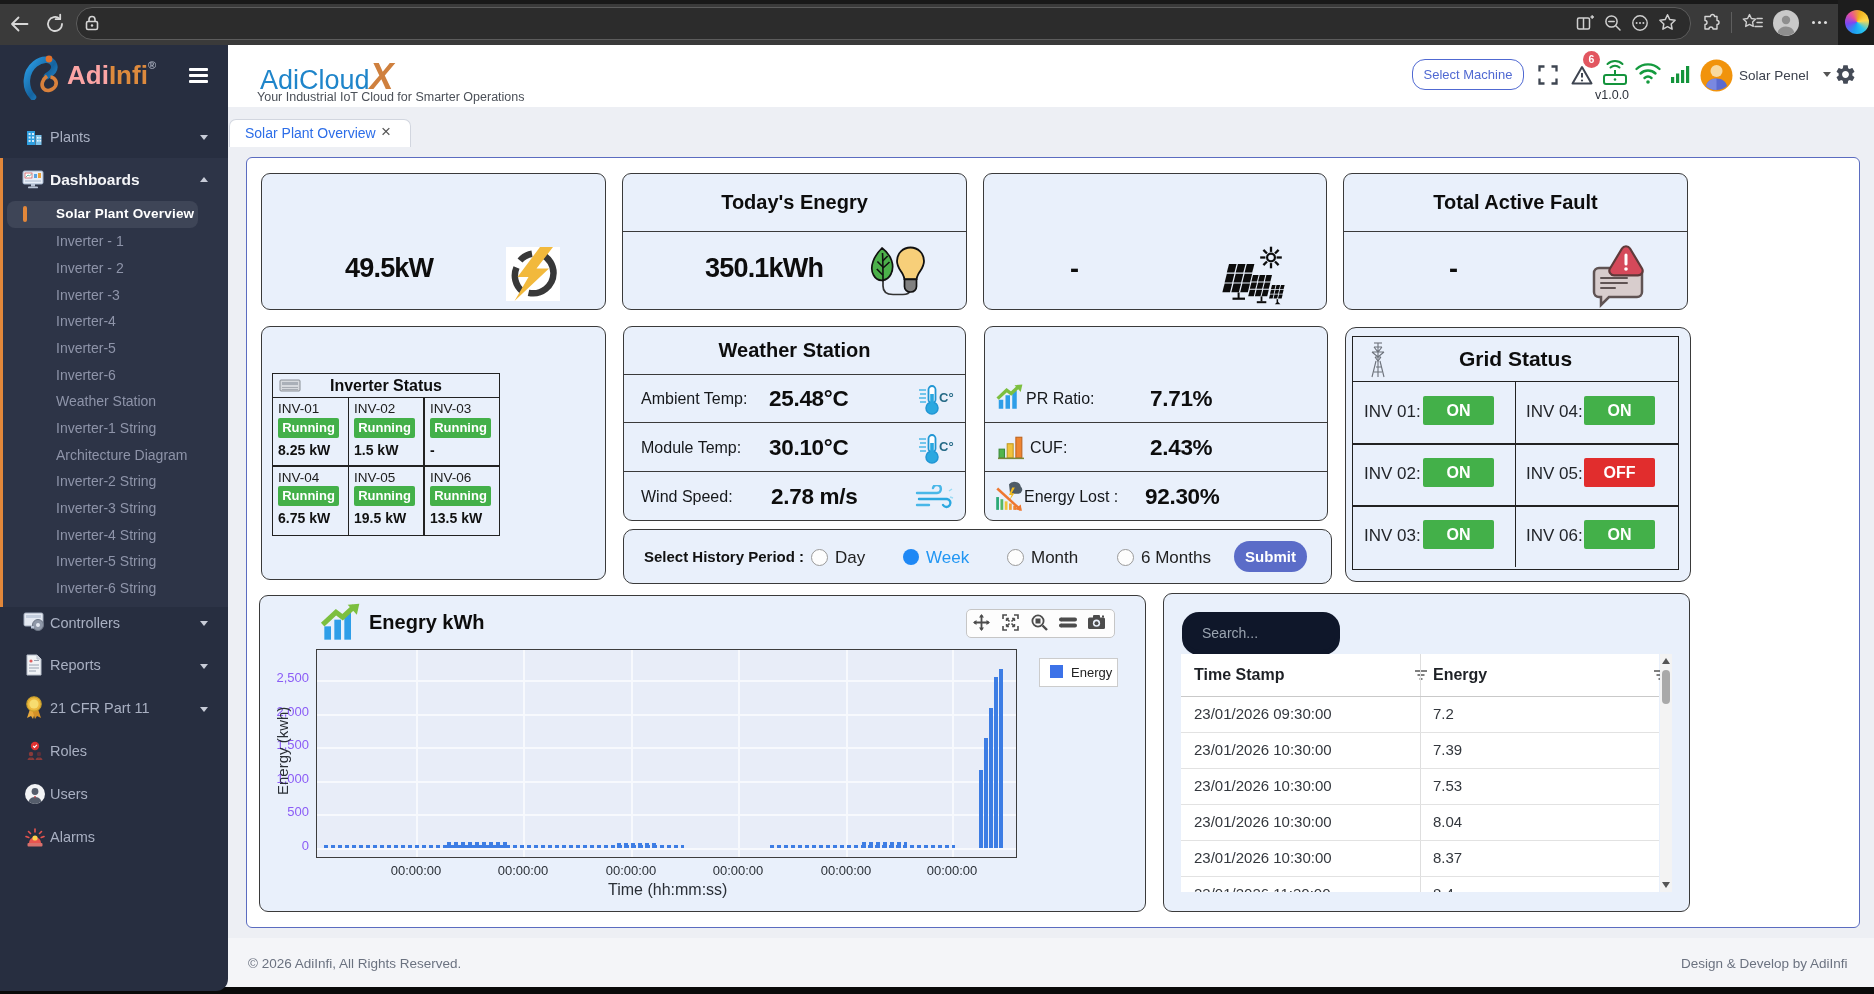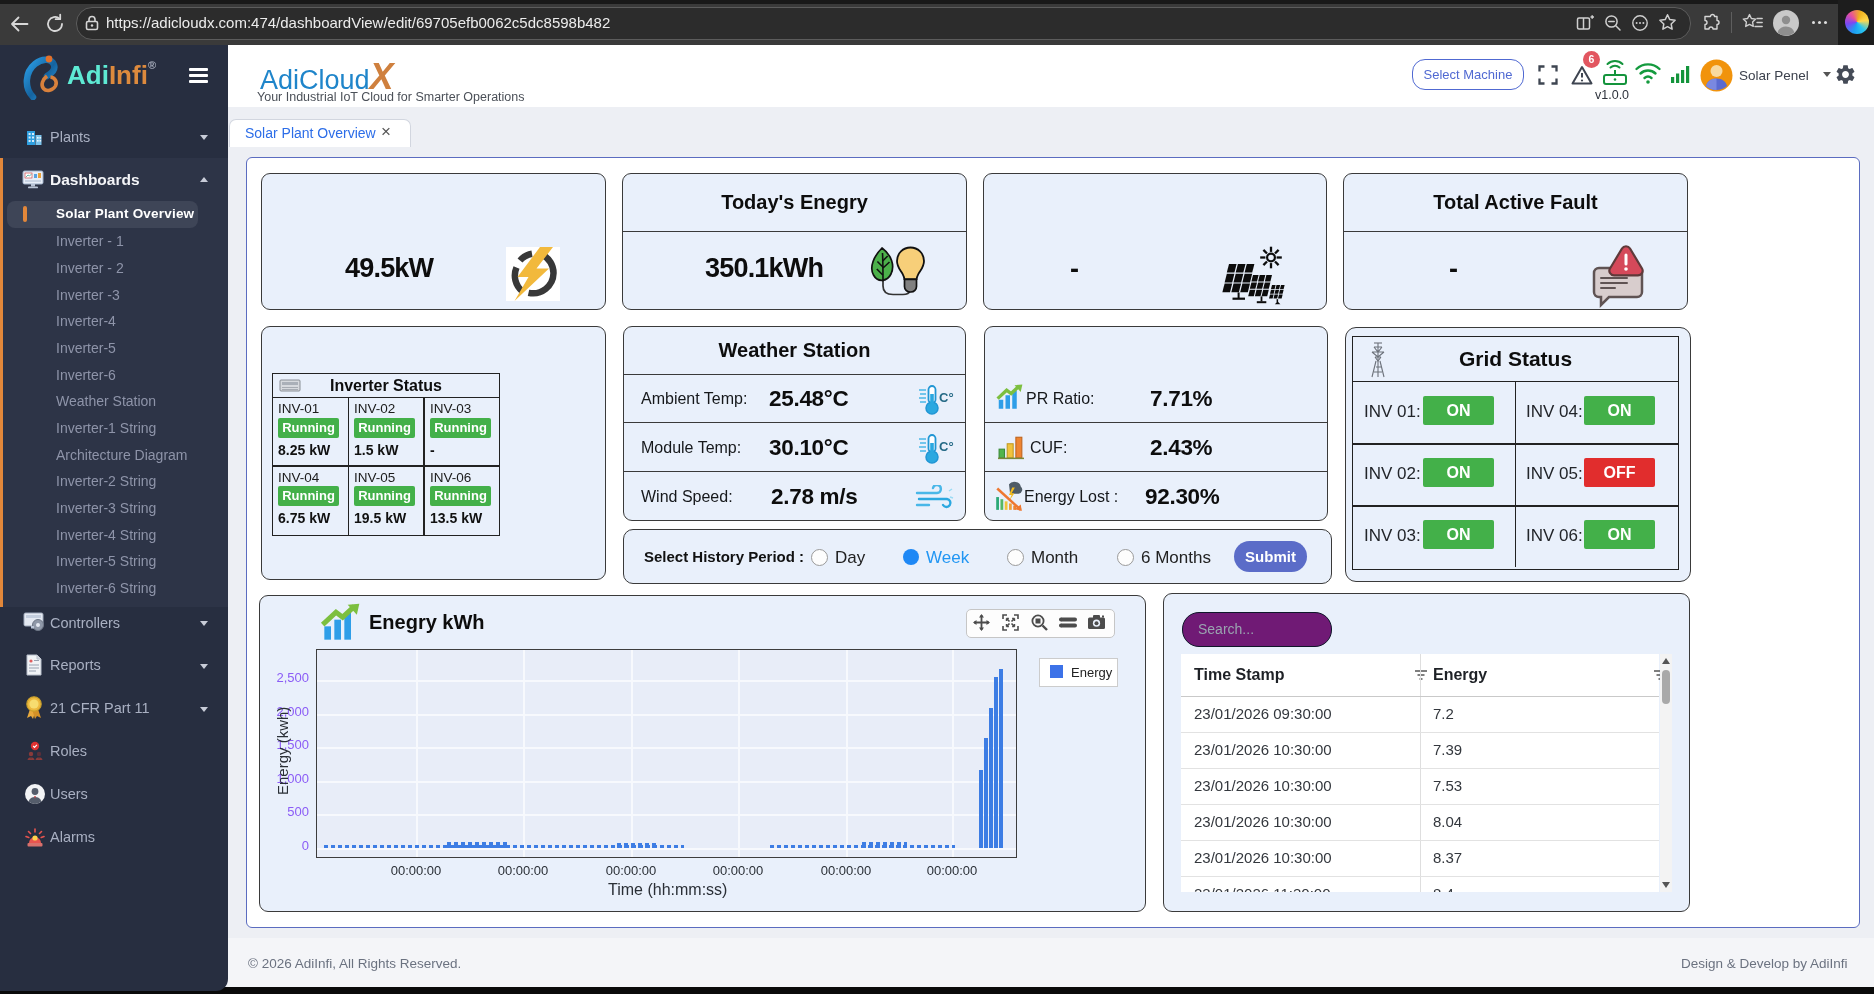--- a/index.html
+++ b/index.html
@@ -54,21 +54,20 @@
   <svg class="a" style="left:44px;top:13px" width="22" height="22" viewBox="0 0 22 22">
     <path d="M18 11a7 7 0 1 1-2.3-5.2" fill="none" stroke="#d8d8d8" stroke-width="1.8" stroke-linecap="round"></path>
     <path d="M16.2 1.6v4.6h-4.6" fill="none" stroke="#d8d8d8" stroke-width="1.8" stroke-linecap="round" stroke-linejoin="round"></path>
     </svg>
   <div id="urlpill"></div>
   <svg class="a" style="left:85px;top:15px" width="14" height="16" viewBox="0 0 14 16">
     <rect x="1.5" y="6.5" width="11" height="8" rx="1.5" fill="none" stroke="#d4d4d4" stroke-width="1.6"></rect>
     <path d="M4 6.5V4.5a3 3 0 0 1 6 0v2" fill="none" stroke="#d4d4d4" stroke-width="1.6"></path>
     <circle cx="7" cy="10.5" r="1.2" fill="#d4d4d4"></circle>
     </svg>
-  <div id="urltext">https://adicloudx.com:474/dashboardView/edit/69705efb0062c5dc8598b482</div>
   <svg class="a" style="left:1576px;top:14px" width="18" height="18" viewBox="0 0 18 18">
     <rect x="1.5" y="4" width="12" height="11" rx="1.5" fill="none" stroke="#cfcfcf" stroke-width="1.5"></rect>
     <path d="M7.5 4v11" stroke="#cfcfcf" stroke-width="1.5"></path>
     <path d="M14.5 3h3.5M16.2 1.2v3.6" stroke="#cfcfcf" stroke-width="1.5"></path>
     </svg>
   <svg class="a" style="left:1604px;top:14px" width="18" height="18" viewBox="0 0 18 18">
     <circle cx="7.5" cy="7.5" r="5.6" fill="none" stroke="#cfcfcf" stroke-width="1.5"></circle>
     <path d="M11.8 11.8L16 16M4.8 7.5h5.4" stroke="#cfcfcf" stroke-width="1.5" stroke-linecap="round"></path>
     </svg>
   <svg class="a" style="left:1631px;top:14px" width="18" height="18" viewBox="0 0 18 18">
@@ -106,21 +105,21 @@
     <circle cx="27" cy="5" r="3.4" fill="#e2702a"></circle>
     <defs>
         <linearGradient id="lgb" x1="0" y1="0" x2="1" y2="1">
       <stop offset="0" stop-color="#2b9fe8"></stop>
           <stop offset=".55" stop-color="#15639f"></stop>
           <stop offset="1" stop-color="#2b9fe8"></stop>
     </linearGradient>
       </defs>
     </svg>
   <div class="a" style="left:67px;top:14px;font-size:26px;font-weight:600">
-    <span style="color:#5eead4">Adi</span><span style="color:#dd8a3d">Infi</span><span style="color:#aab0bf;font-size:11px;vertical-align:15px">®</span></div>
+    <span style="color:#fca5a5">Adi</span><span style="color:#dd8a3d">Infi</span><span style="color:#aab0bf;font-size:11px;vertical-align:15px">®</span></div>
   <div class="a" style="left:189px;top:23px;width:19px;height:3px;background:#fff;border-radius:1px;box-shadow:0 6px 0 #fff,0 12px 0 #fff"></div>
 
   <svg class="a" style="left:24px;top:82px" width="20" height="20" viewBox="0 0 20 20">
     <rect x="3" y="4" width="8" height="14" fill="#2e9fe0"></rect>
     <rect x="11.5" y="8" width="6" height="10" fill="#7cc4ec"></rect>
     <rect x="4.6" y="6" width="2" height="2" fill="#d7ecfa"></rect>
       <rect x="8" y="6" width="2" height="2" fill="#d7ecfa"></rect>
     <rect x="4.6" y="9.5" width="2" height="2" fill="#d7ecfa"></rect>
       <rect x="8" y="9.5" width="2" height="2" fill="#d7ecfa"></rect>
     <rect x="4.6" y="13" width="2" height="2" fill="#d7ecfa"></rect>
@@ -577,21 +576,21 @@
   <div class="xtick" style="left:443px;top:267px">00:00:00</div>
   <div class="xtick" style="left:551px;top:267px">00:00:00</div>
   <div class="xtick" style="left:657px;top:267px">00:00:00</div>
   <div class="a" style="left:348px;top:285px;font-size:16px;color:#2a2f36">Time (hh:mm:ss)</div>
   <div class="a" style="left:779px;top:62px;width:77px;height:27px;background:#fff;border:1px solid #ccc"></div>
   <div class="a" style="left:790px;top:69px;width:13px;height:13px;background:#3c72e8"></div>
   <div class="a" style="left:811px;top:69px;font-size:13px;color:#222">Energy</div>
 </div>
 
 <div class="card" style="left:1163px;top:593px;width:525px;height:317px">
-  <div class="a" style="left:18px;top:18px;width:148px;height:33px;background:#701a75;border:1px solid #0f172a;border-radius:17px">
+  <div class="a" style="left:18px;top:18px;width:148px;height:33px;background:#0f172a;border:5px solid #0f172a;border-radius:17px">
     <div class="a" style="left:15px;top:8px;font-size:14px;color:#9aa4b0">Search...</div>
   </div>
   <div class="a" style="left:17px;top:60px;width:478px;height:42px;background:#fff;border-bottom:1px solid #cfcfcf">
     <div class="a" style="left:13px;top:12px;font-size:16px;font-weight:bold;color:#1e2126">Time Stamp</div>
     <svg class="a" style="left:233px;top:15px" width="14" height="12" viewBox="0 0 14 12">
       <path d="M1 2h12M3.5 6h7M5.5 10h3" stroke="#555" stroke-width="1.4"></path>
       </svg>
     <div class="a" style="left:252px;top:12px;font-size:16px;font-weight:bold;color:#1e2126">Energy</div>
     <svg class="a" style="left:472px;top:15px" width="14" height="12" viewBox="0 0 14 12">
       <path d="M1 2h12M3.5 6h7M5.5 10h3" stroke="#555" stroke-width="1.4"></path>

